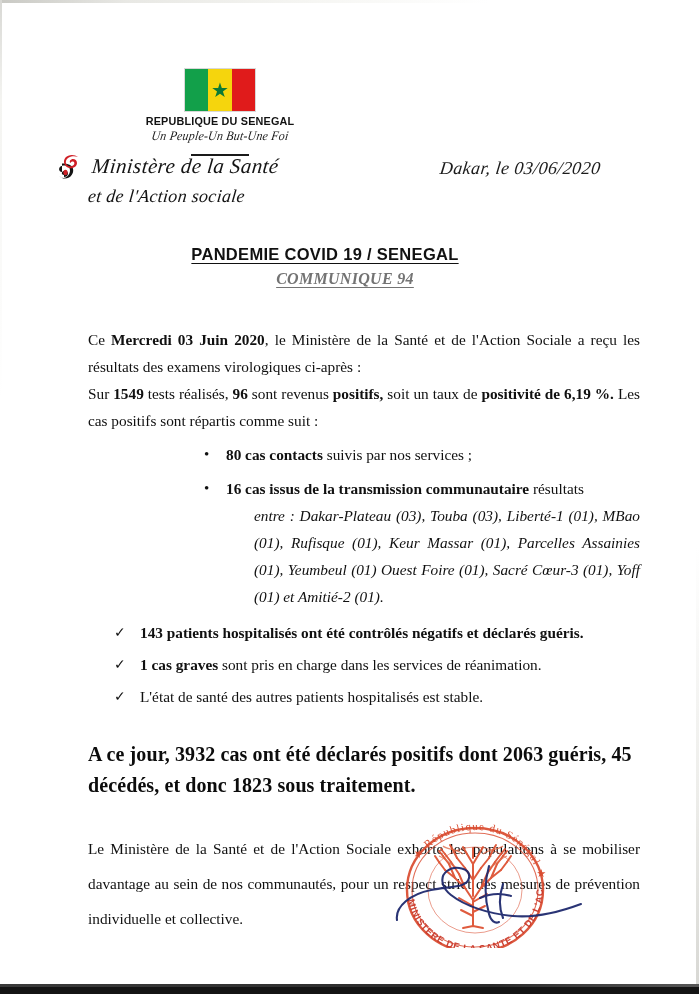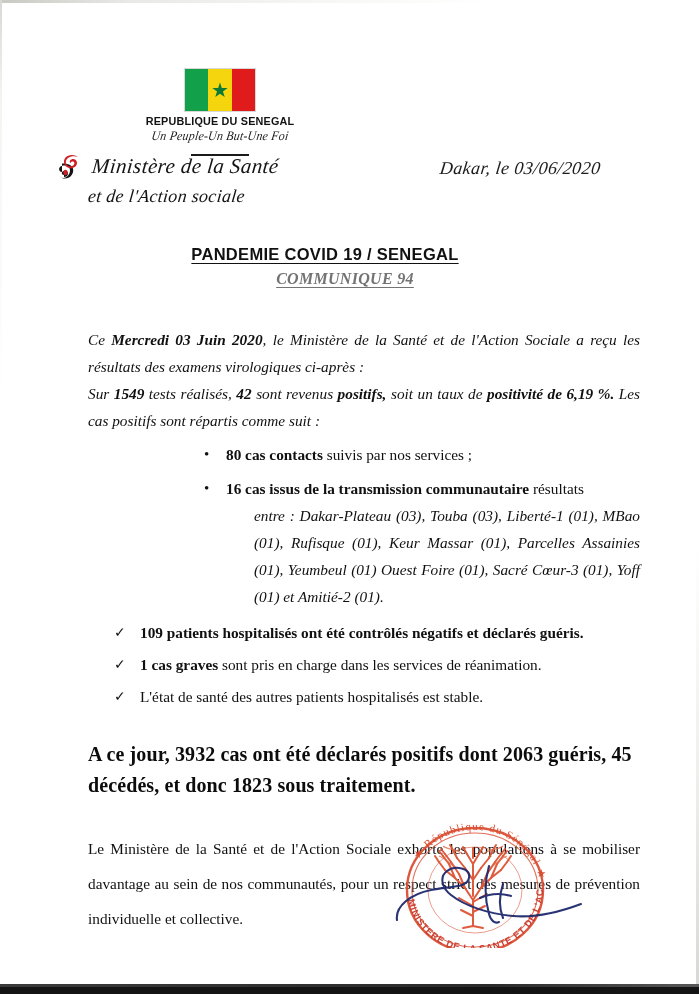--- a/index.html
+++ b/index.html
@@ -177,21 +177,20 @@
     left: 88px;
     top: 326px;
     width: 552px;
   }
   .para {
     font-size: 15.3px;
     line-height: 27px;
     text-align: justify;
     margin: 0;
     color: #101010;
-    font-style: italic;
   }
   .para b { font-weight: bold; }
 
   .bullet-list {
     list-style: none;
     margin: 6px 0 0 0;
     padding: 0;
   }
   .bullet-item {
     position: relative;
@@ -314,40 +313,40 @@
     <div class="title-sub">COMMUNIQUE 94</div>
   </div>
 
   <div class="body-area">
 
     <p class="para">
       <span>Ce </span><b>Mercredi 03 Juin 2020</b><span>, le Ministère de la Santé et de l'Action Sociale a reçu les résultats des examens virologiques ci-après :</span>
     </p>
 
     <p class="para">
-      <span>Sur </span><b>1549</b><span> tests réalisés, </span><b>42</b><span> sont revenus </span><b>positifs,</b><span> soit un taux de </span><b>positivité de 6,19 %.</b><span> Les cas positifs sont répartis comme suit :</span>
+      <span>Sur </span><b>1549</b><span> tests réalisés, </span><b>96</b><span> sont revenus </span><b>positifs,</b><span> soit un taux de </span><b>positivité de 6,19 %.</b><span> Les cas positifs sont répartis comme suit :</span>
     </p>
 
     <ul class="bullet-list">
       <li class="bullet-item">
         <span class="dot">•</span>
         <b>80 cas contacts</b><span> suivis par nos services ;</span>
       </li>
       <li class="bullet-item">
         <span class="dot">•</span>
         <b>16 cas issus de la transmission communautaire</b><span> résultats</span>
       </li>
     </ul>
 
     <div class="bullet-cont">entre : Dakar-Plateau (03), Touba (03), Liberté-1 (01), MBao (01), Rufisque (01), Keur Massar (01), Parcelles Assainies (01), Yeumbeul (01) Ouest Foire (01), Sacré Cœur-3 (01), Yoff (01) et Amitié-2 (01).</div>
 
     <ul class="check-list">
       <li class="check-item">
         <span class="tick">✓</span>
-        <b>109 patients hospitalisés ont été contrôlés négatifs et déclarés guéris.</b><span></span>
+        <b>143 patients hospitalisés ont été contrôlés négatifs et déclarés guéris.</b><span></span>
       </li>
       <li class="check-item">
         <span class="tick">✓</span>
         <b>1 cas graves</b><span> sont pris en charge dans les services de réanimation.</span>
       </li>
       <li class="check-item">
         <span class="tick">✓</span>
         <b></b><span>L'état de santé des autres patients hospitalisés est stable.</span>
       </li>
     </ul>

